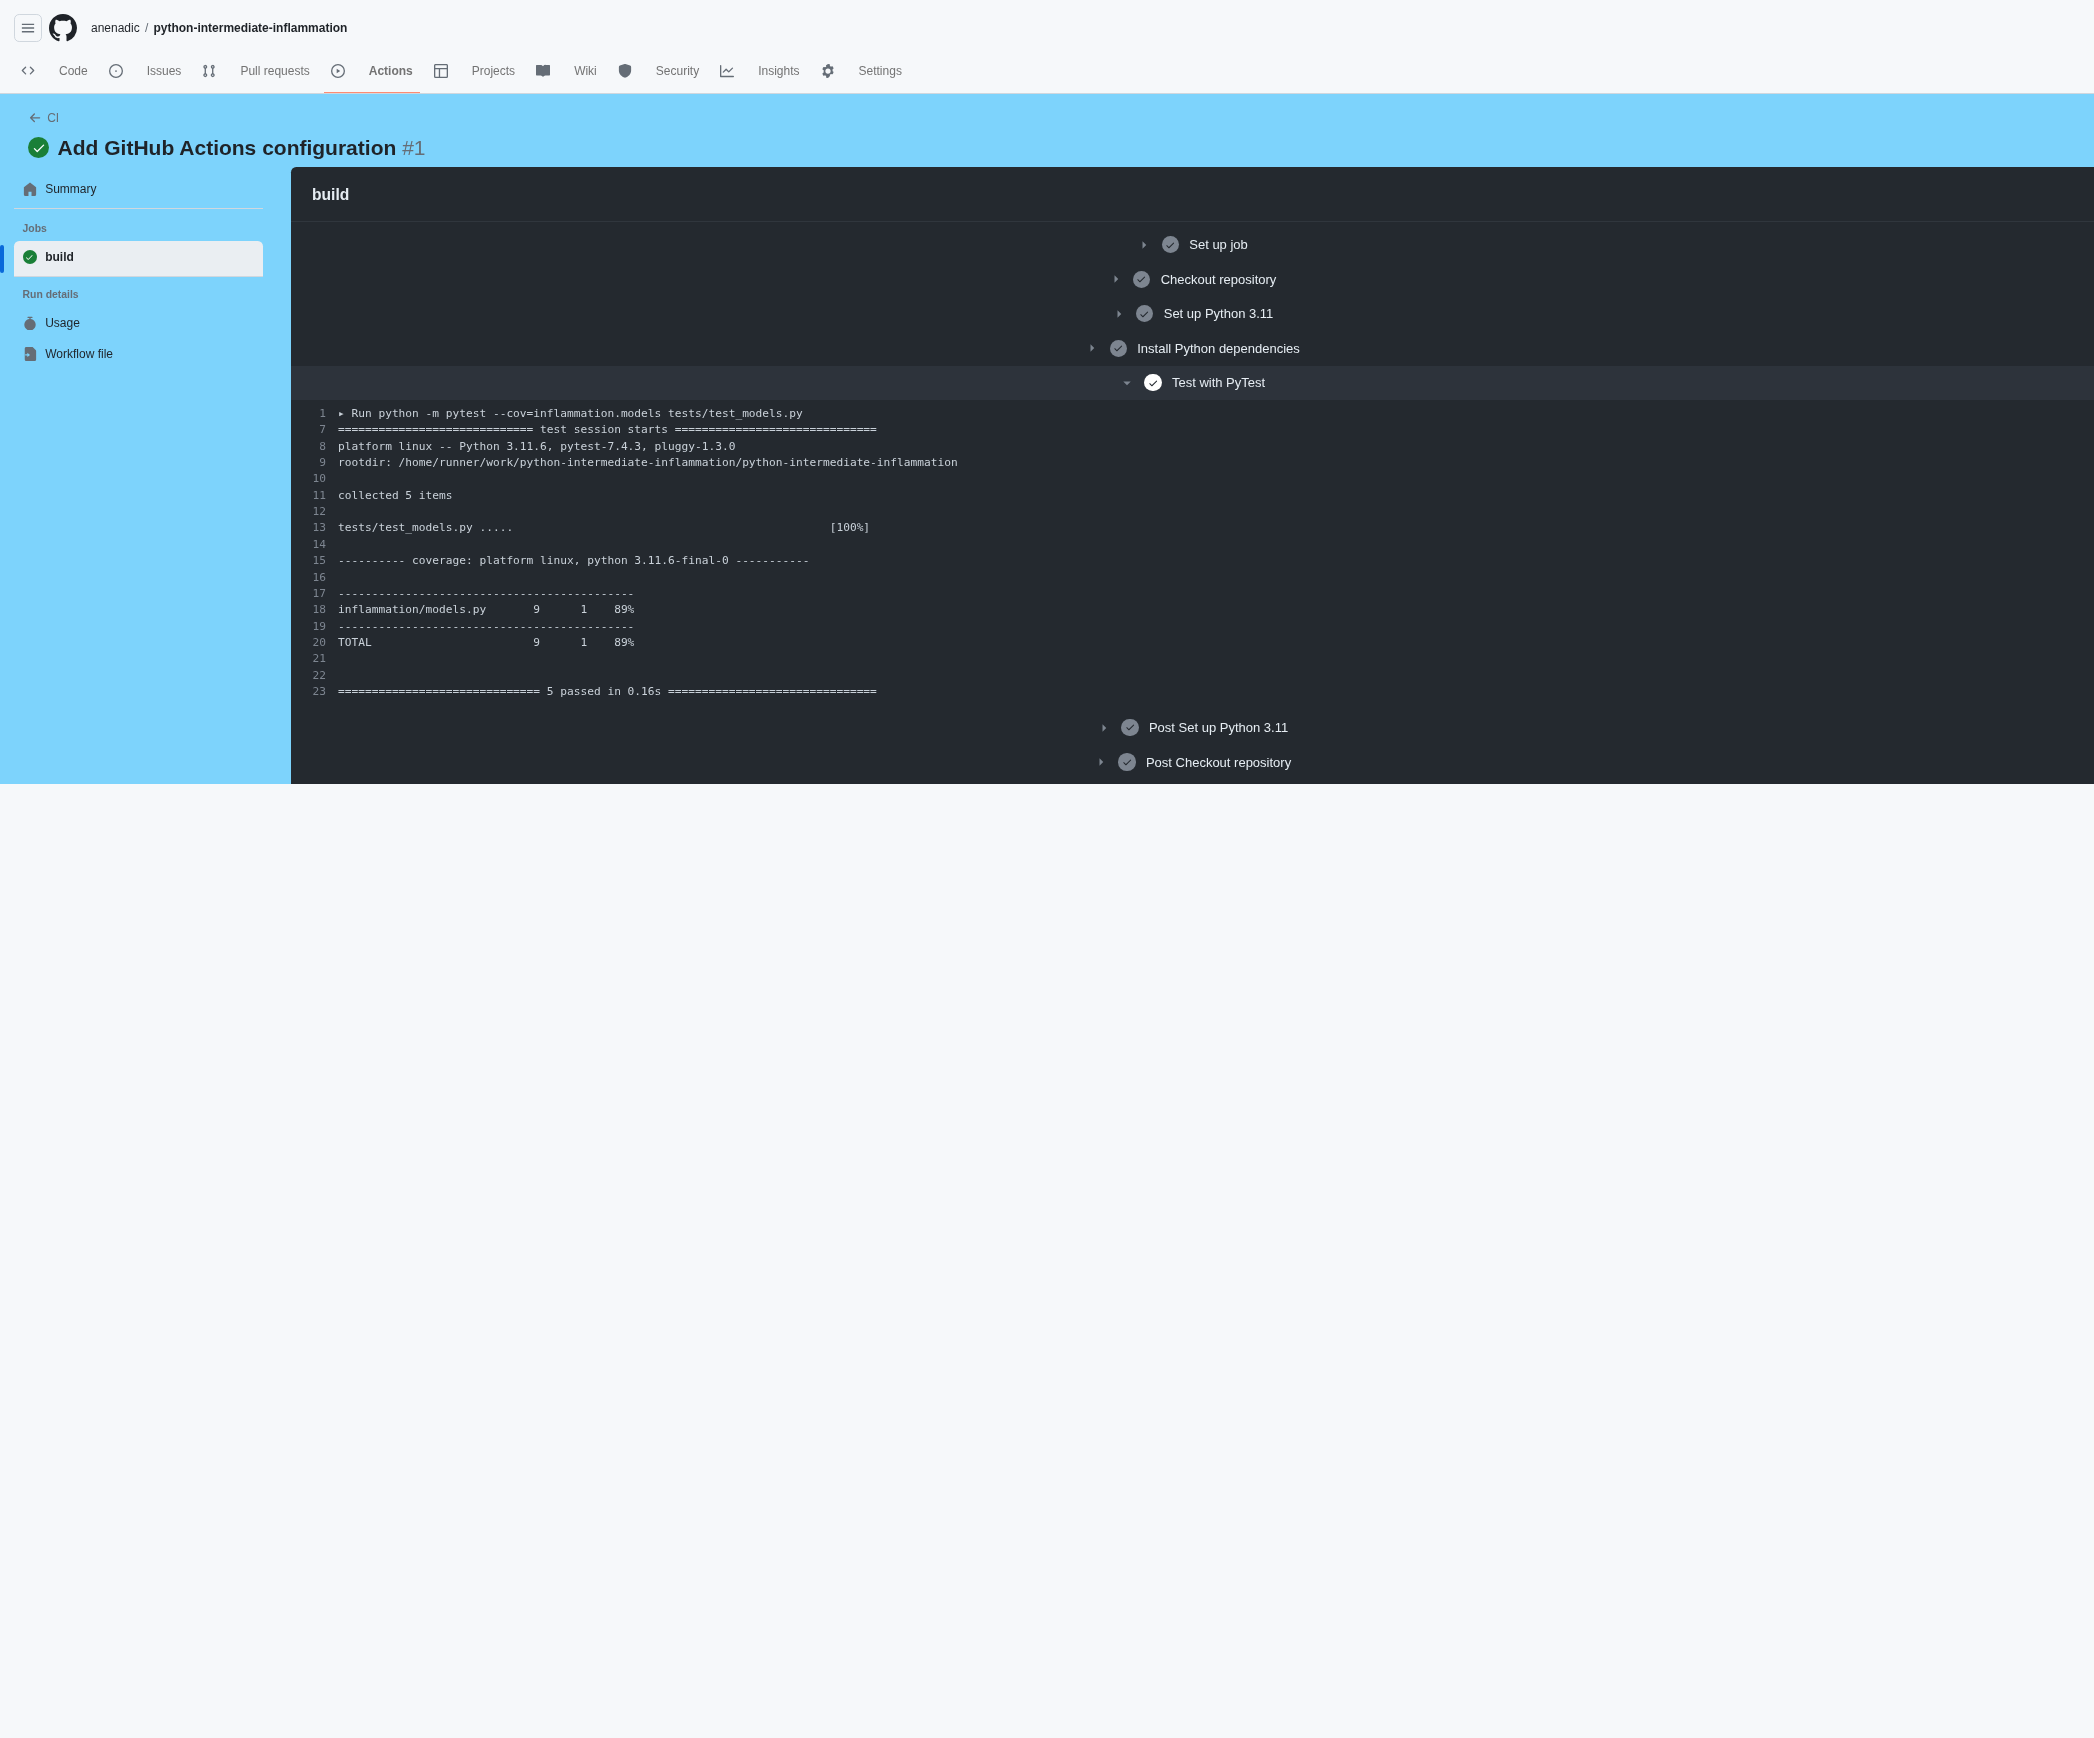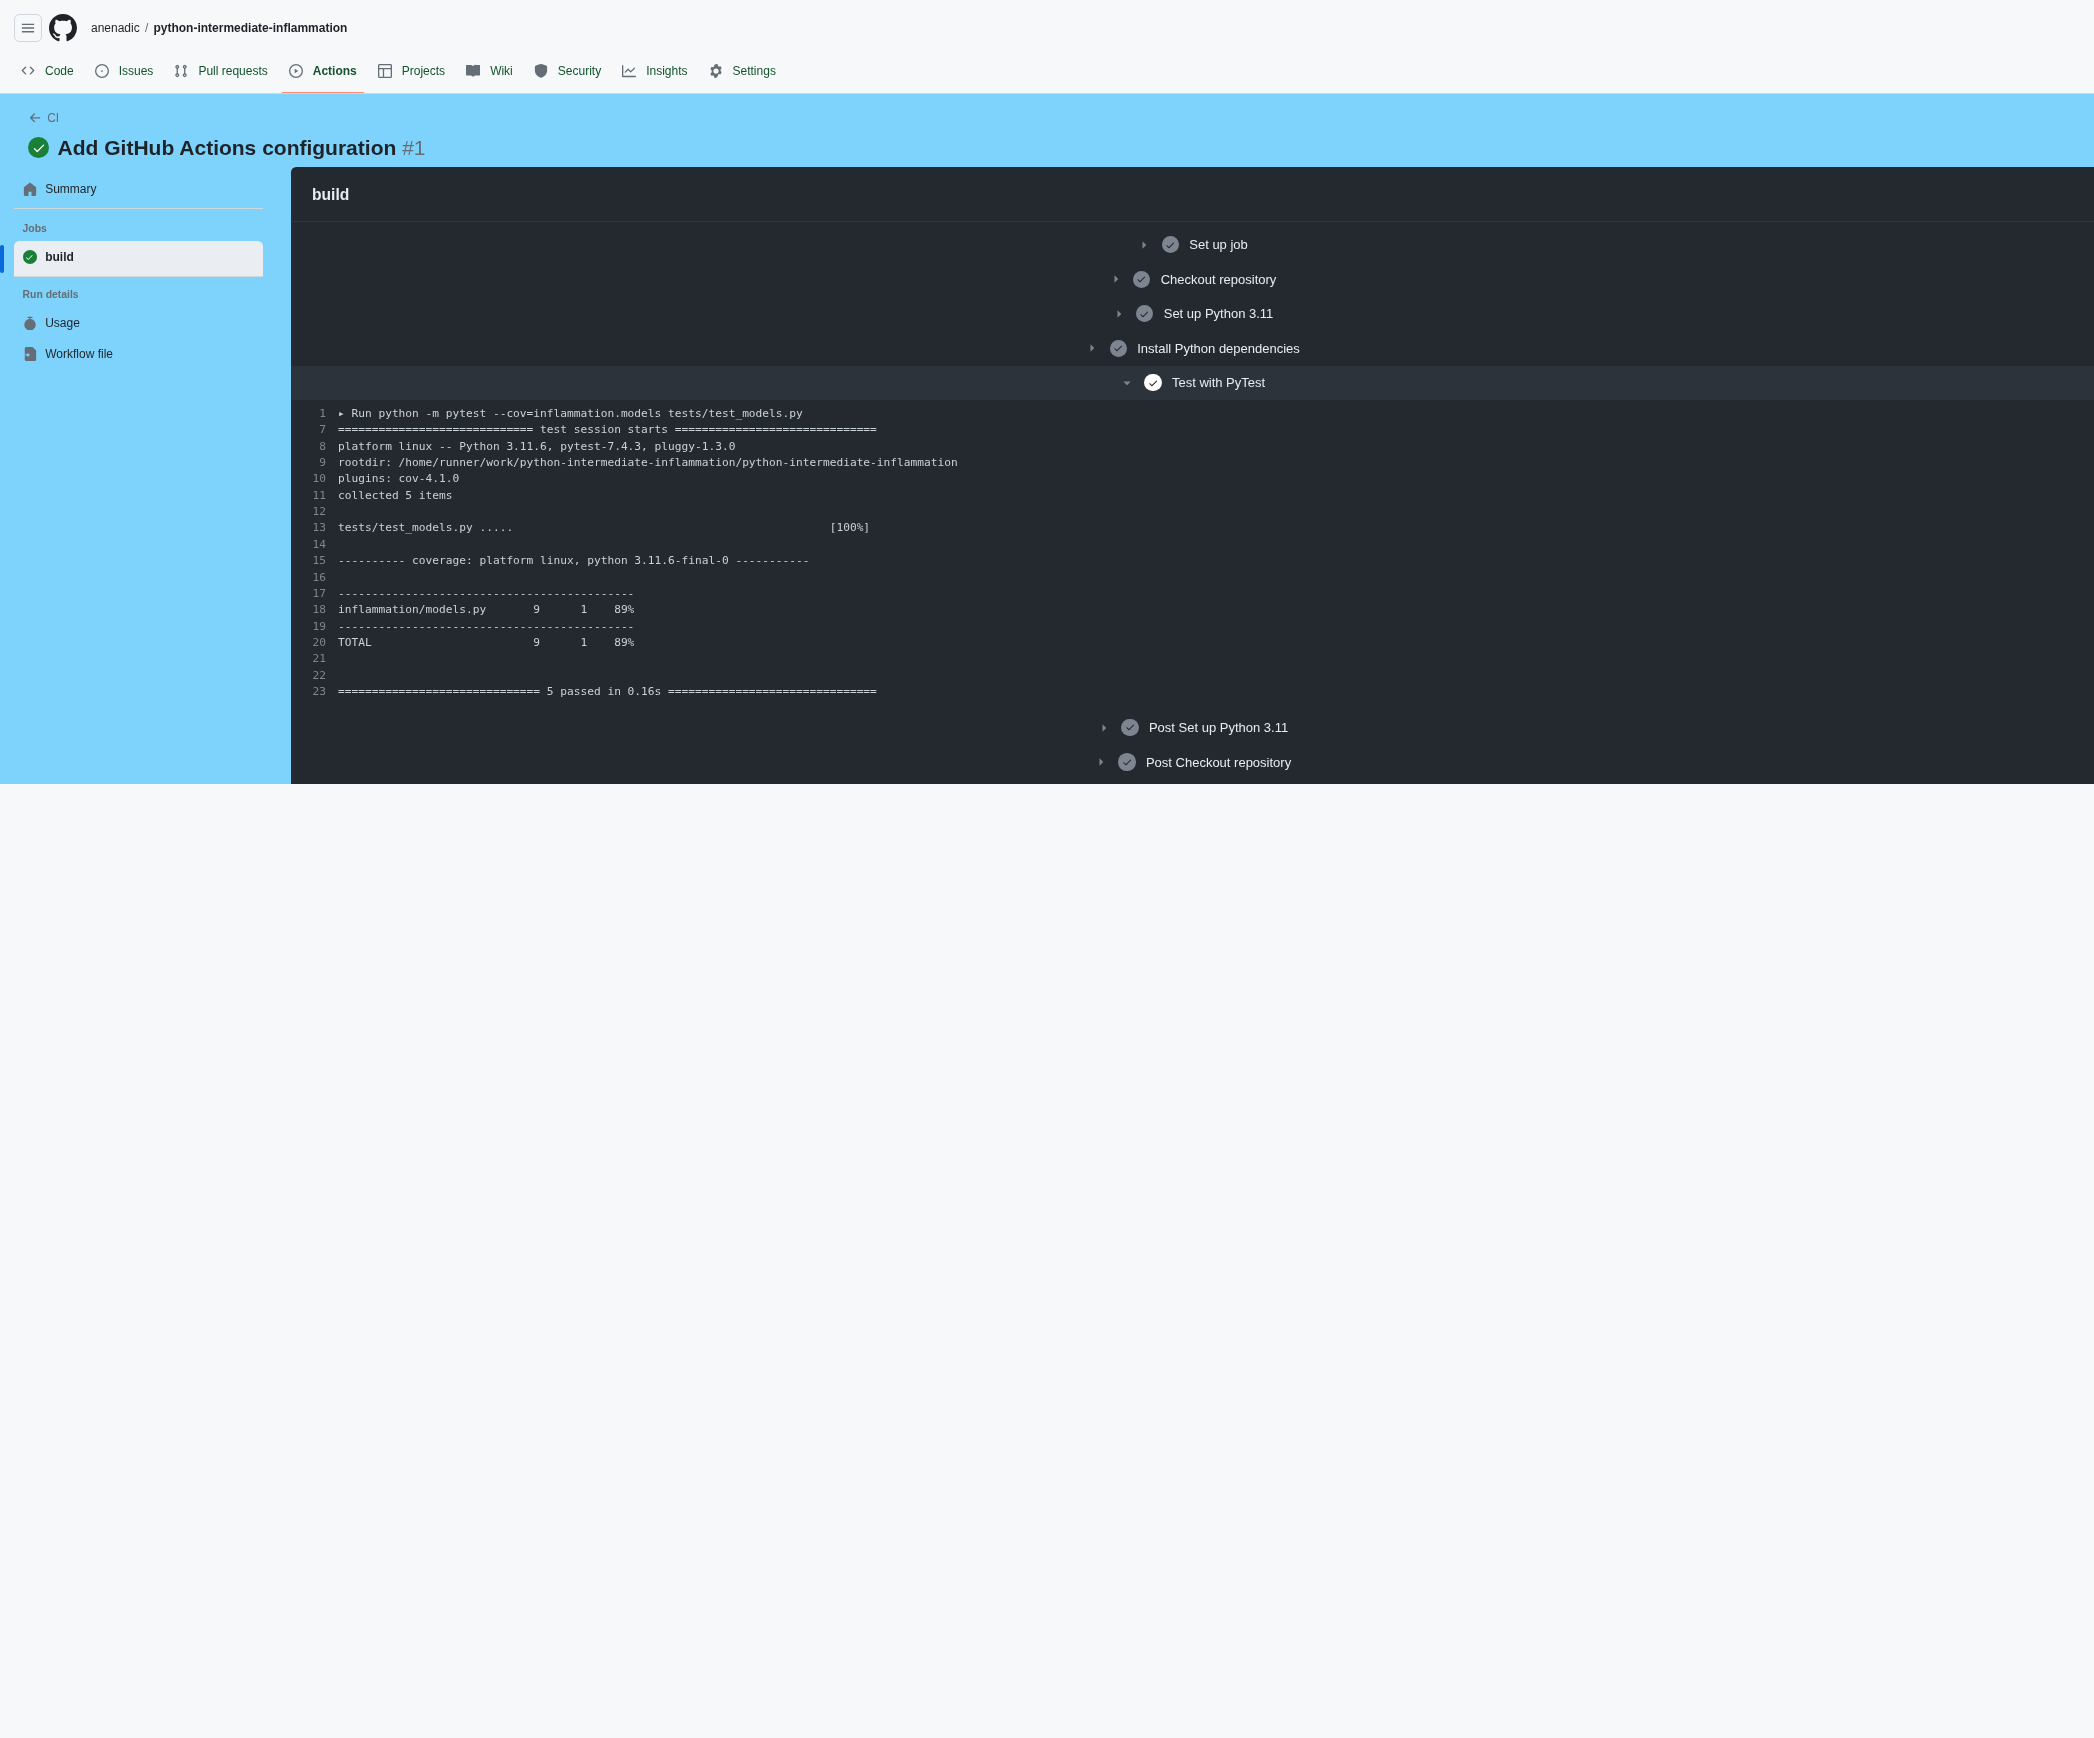--- a/index.html
+++ b/index.html
@@ -8,21 +8,21 @@
 
 .topbar { display: flex; align-items: center; padding: 14px 14px 7px 14px; gap: 7px; }
 .menu-btn { width: 28px; height: 28px; border: 0.9px solid #d0d7de; border-radius: 5.2px; background: #f6f8fa; display:flex; align-items:center; justify-content:center; cursor:pointer; }
 .github-logo { width: 28px; height: 28px; display:flex; align-items:center; justify-content:center; }
 .breadcrumb { display:flex; align-items:center; gap:5.2px; margin-left: 7px; }
 .breadcrumb .owner { color:#1f2328; }
 .breadcrumb .sep { color:#656d76; }
 .breadcrumb .repo { font-weight:600; }
 
 .repo-nav { display:flex; gap: 7px; padding: 0 14px; border-bottom: 0.9px solid #d0d7de; }
-.repo-nav-item { display:flex; align-items:center; gap:10px; padding: 8.6px 7px; color:#14532d; border-bottom: 1.7px solid transparent; cursor:pointer; font-size: 12px;}
+.repo-nav-item { display:flex; align-items:center; gap:24px; padding: 8.6px 7px; color:#737373; border-bottom: 1.7px solid transparent; cursor:pointer; font-size: 12px;}
 .repo-nav-item .nav-label { line-height: 26px; }
 .repo-nav-item.active { border-bottom-color:#fd8c73; font-weight:600; }
 .nav-icon { width:14px; height:14px; color:#656d76; display:inline-flex; }
 
 .page-body { background:#7dd3fc; }
 .run-header { padding: 17.3px 28px 7px 28px; }
 .back-link { display:flex; align-items:center; gap:5.2px; color:#656d76; font-size:12px; margin-bottom: 10.4px; }
 .run-title-row { display:flex; align-items:center; gap:8.6px; }
 .status-circle { width:21px; height:21px; border-radius:50%; background:#1a7f37; display:flex; align-items:center; justify-content:center; flex-shrink:0; }
 .status-circle svg { width:14px; height:14px; fill:#fff; }
@@ -301,21 +301,20 @@
           <div class="log-line">
               <span class="ln">8</span>
               <span class="lt">platform linux -- Python 3.11.6, pytest-7.4.3, pluggy-1.3.0</span>
             </div>
           <div class="log-line">
               <span class="ln">9</span>
               <span class="lt">rootdir: /home/runner/work/python-intermediate-inflammation/python-intermediate-inflammation</span>
             </div>
           <div class="log-line">
               <span class="ln">10</span>
-              <span class="lt">plugins: cov-4.1.0</span>
             </div>
           <div class="log-line">
               <span class="ln">11</span>
               <span class="lt">collected 5 items</span>
             </div>
           <div class="log-line">
               <span class="ln">12</span>
               <span class="lt"></span>
             </div>
           <div class="log-line">

